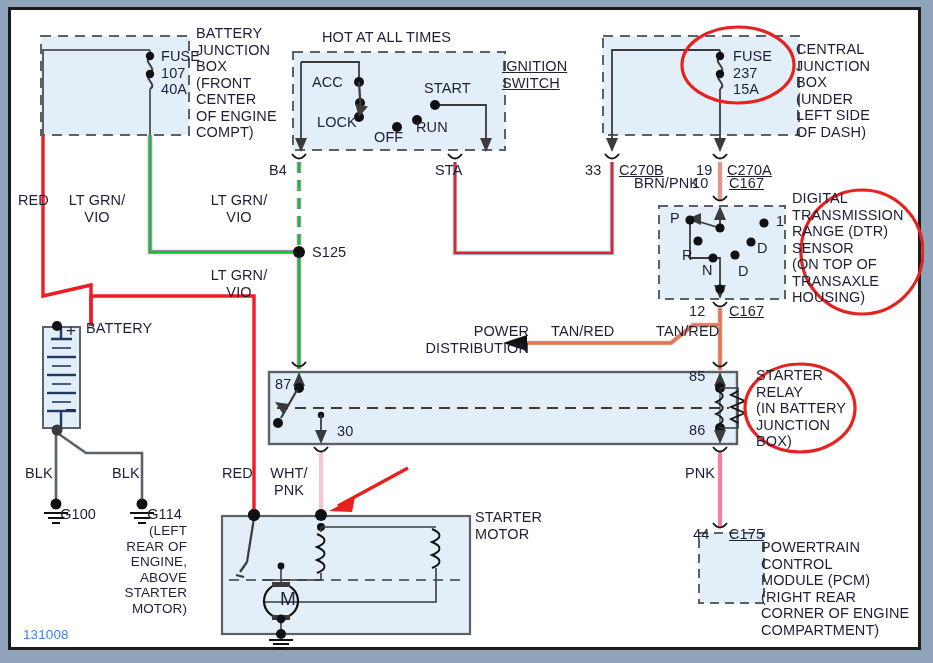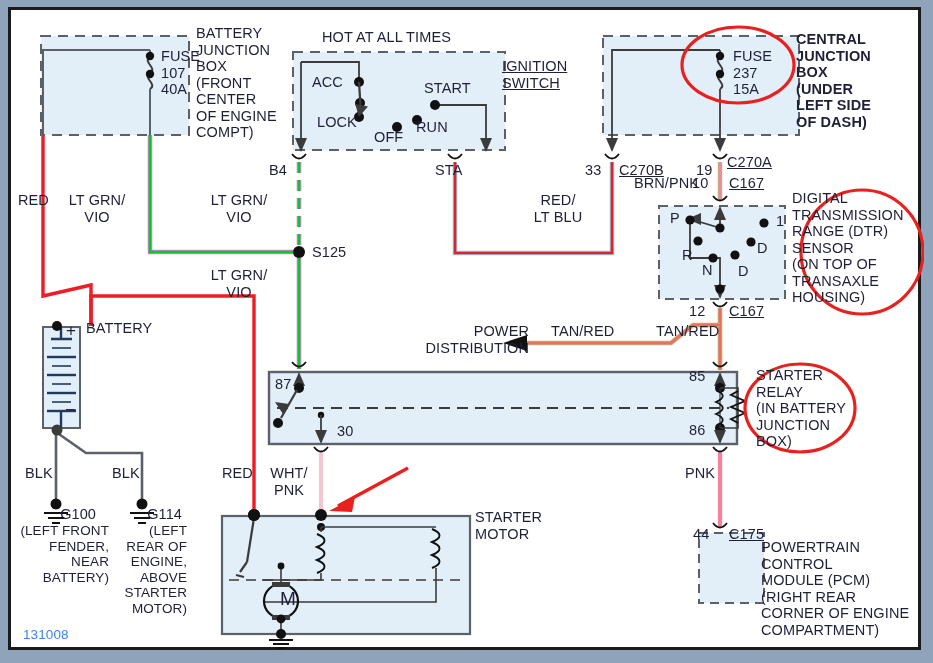--- a/index.html
+++ b/index.html
@@ -338,30 +338,30 @@
     <div class="lbl" style="left:306px; top:104px;">LOCK</div>
     <div class="lbl" style="left:363px; top:119px;">OFF</div>
     <div class="lbl" style="left:405px; top:109px;text-align:center;">RUN</div>
     <div class="lbl" style="left:413px; top:70px;">START</div>
     <div class="lbl" style="left:258px; top:152px;">B4</div>
     <div class="lbl" style="left:424px; top:152px;">STA</div>
 
     <div class="lbl" style="left:722px; top:38px;">FUSE
 237
 15A</div>
-    <div class="lbl" style="left:785px; top:21px;font-weight:bold;">CENTRAL
+    <div class="lbl" style="left:785px; top:31px;">CENTRAL
 JUNCTION
 BOX
 (UNDER
 LEFT SIDE
 OF DASH)</div>
     <div class="lbl" style="left:574px; top:152px;">33</div>
     <div class="lbl conn-lbl" style="left:608px; top:152px;">C270B</div>
     <div class="lbl" style="left:685px; top:152px;">19</div>
-    <div class="lbl conn-lbl" style="left:716px; top:144px;text-decoration:underline;">C270A</div>
+    <div class="lbl conn-lbl" style="left:716px; top:152px;text-decoration:underline;">C270A</div>
 
     <div class="lbl" style="left:681px; top:165px;">10</div>
     <div class="lbl conn-lbl" style="left:718px; top:165px;">C167</div>
     <div class="lbl" style="left:781px; top:180px;">DIGITAL
 TRANSMISSION
 RANGE (DTR)
 SENSOR
 (ON TOP OF
 TRANSAXLE
 HOUSING)</div>
@@ -385,24 +385,20 @@
 BOX)</div>
 
     <div class="lbl c" style="left:398px; top:313px; width:120px;">POWER
 DISTRIBUTION</div>
 
     <div class="lbl" style="left:75px; top:310px;">BATTERY</div>
     <div class="lbl" style="left:55px; top:313px; font-size:17px;">+</div>
     <div class="lbl" style="left:55px; top:391px; font-size:17px;">–</div>
 
     <div class="lbl c" style="left:5px; top:496px; width:80px;">G100</div>
-    <div class="lbl c sm" style="left:-8px; top:513px; width:106px;">(LEFT FRONT
-FENDER,
-NEAR
-BATTERY)</div>
     <div class="lbl c" style="left:91px; top:496px; width:80px;">G114</div>
     <div class="lbl c sm" style="left:86px; top:513px; width:90px;">(LEFT
 REAR OF
 ENGINE,
 ABOVE
 STARTER
 MOTOR)</div>
 
     <div class="lbl" style="left:464px; top:499px;">STARTER
 MOTOR</div>
@@ -418,22 +414,20 @@
 COMPARTMENT)</div>
 
     <div class="lbl" style="left:7px; top:182px;">RED</div>
     <div class="lbl r" style="left:40px; top:182px; width:92px;">LT GRN/
 VIO</div>
     <div class="lbl r" style="left:182px; top:182px; width:92px;">LT GRN/
 VIO</div>
     <div class="lbl" style="left:301px; top:234px;">S125</div>
     <div class="lbl r" style="left:182px; top:257px; width:92px;">LT GRN/
 VIO</div>
-    <div class="lbl r" style="left:505px; top:182px; width:84px;">RED/
-LT BLU</div>
     <div class="lbl r" style="left:610px; top:165px; width:91px;">BRN/PNK</div>
     <div class="lbl" style="left:540px; top:313px;">TAN/RED</div>
     <div class="lbl" style="left:645px; top:313px;">TAN/RED</div>
     <div class="lbl" style="left:211px; top:455px;">RED</div>
     <div class="lbl r" style="left:254px; top:455px; width:48px;">WHT/
 PNK</div>
     <div class="lbl" style="left:674px; top:455px;">PNK</div>
     <div class="lbl" style="left:14px; top:455px;">BLK</div>
     <div class="lbl" style="left:101px; top:455px;">BLK</div>
 

